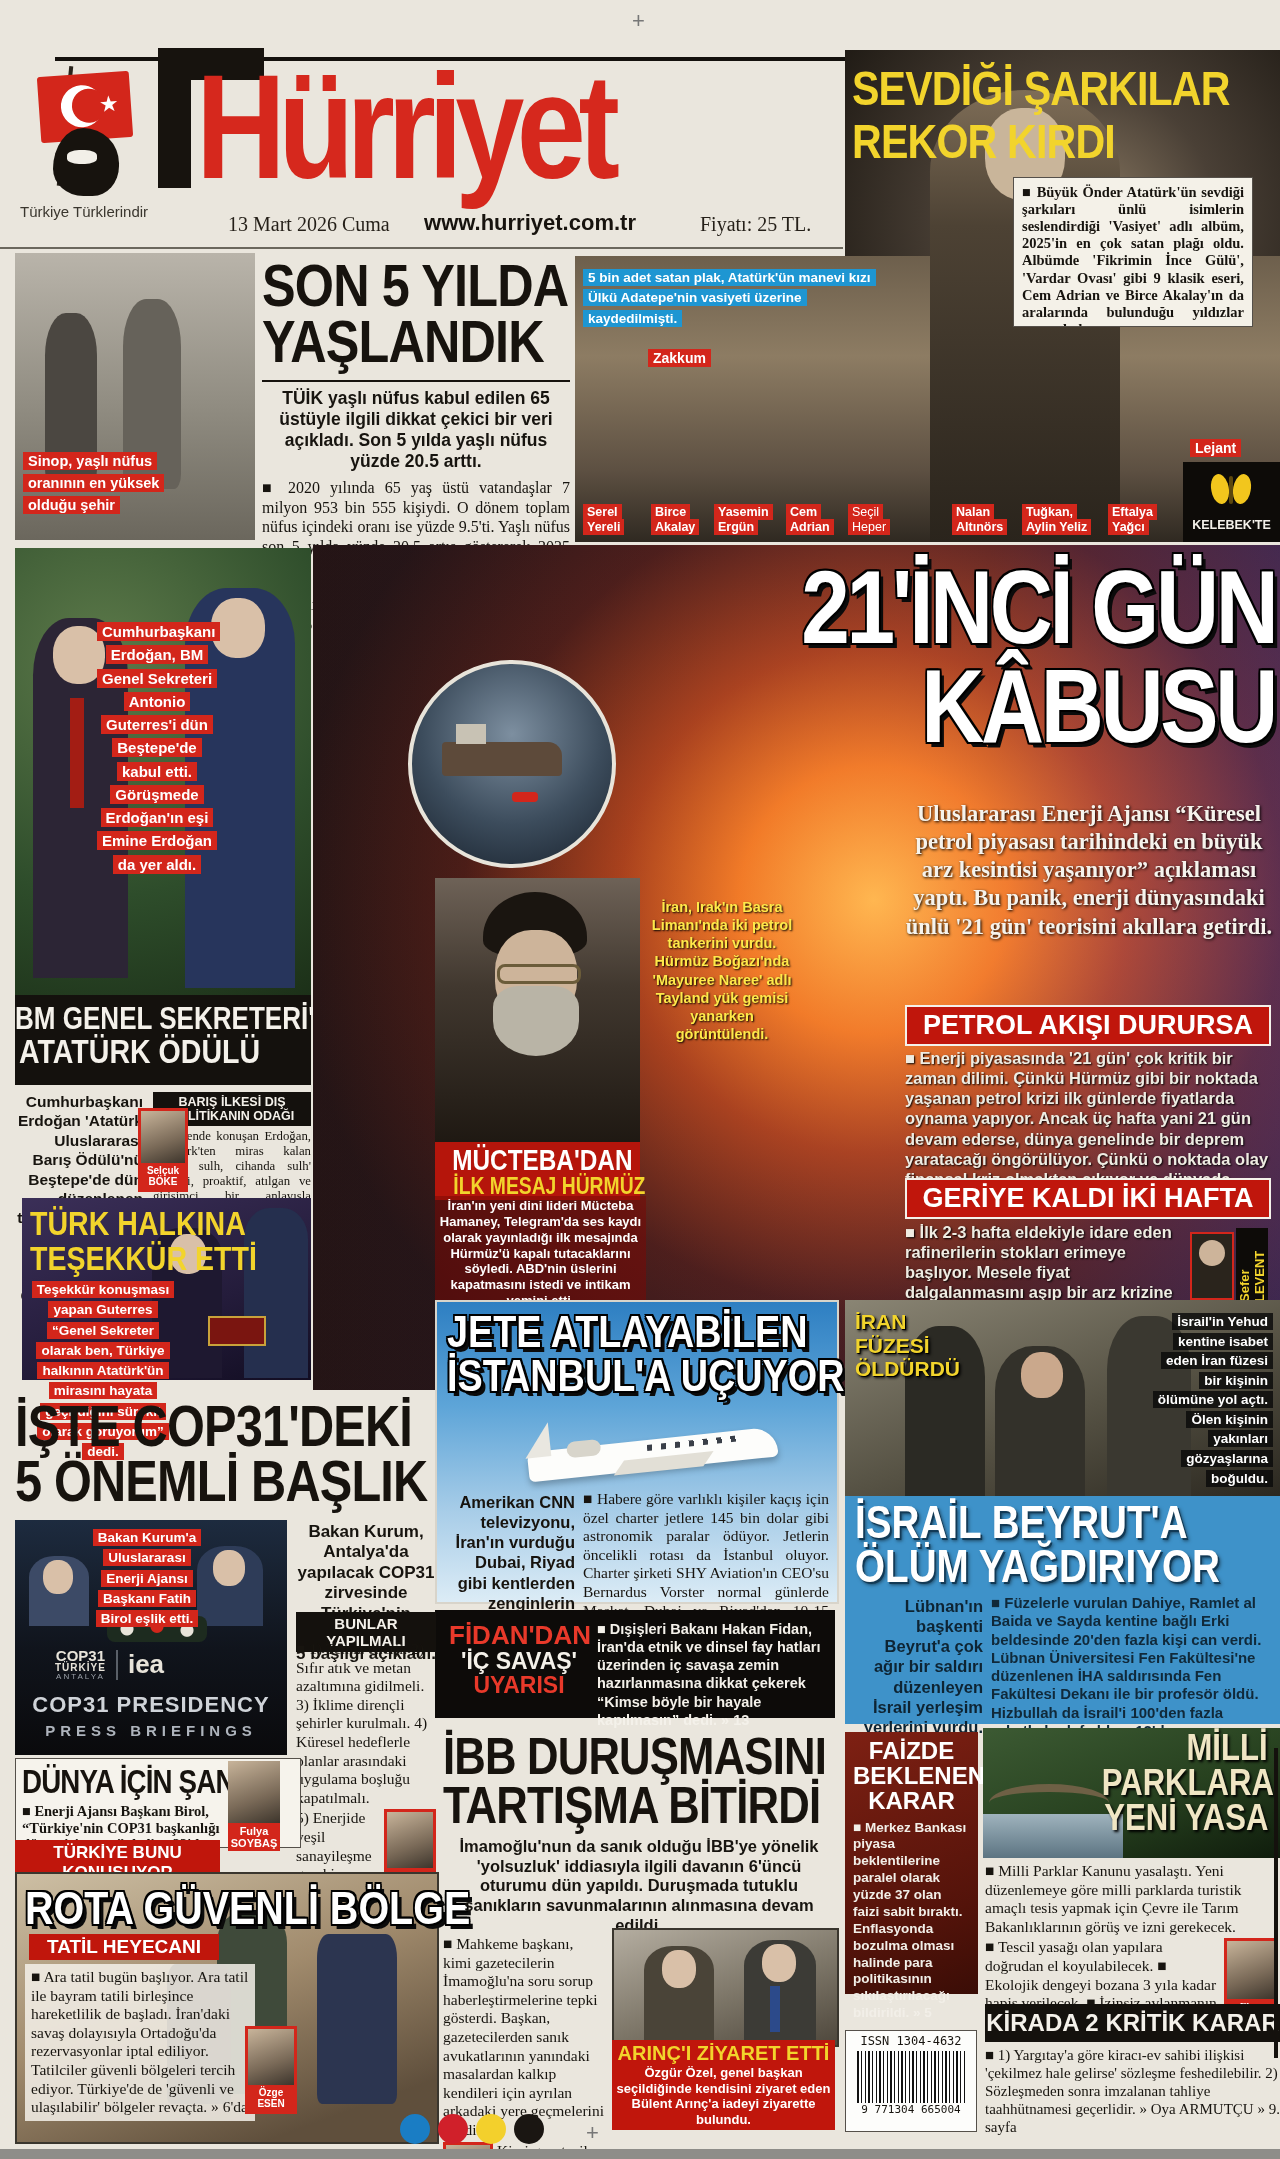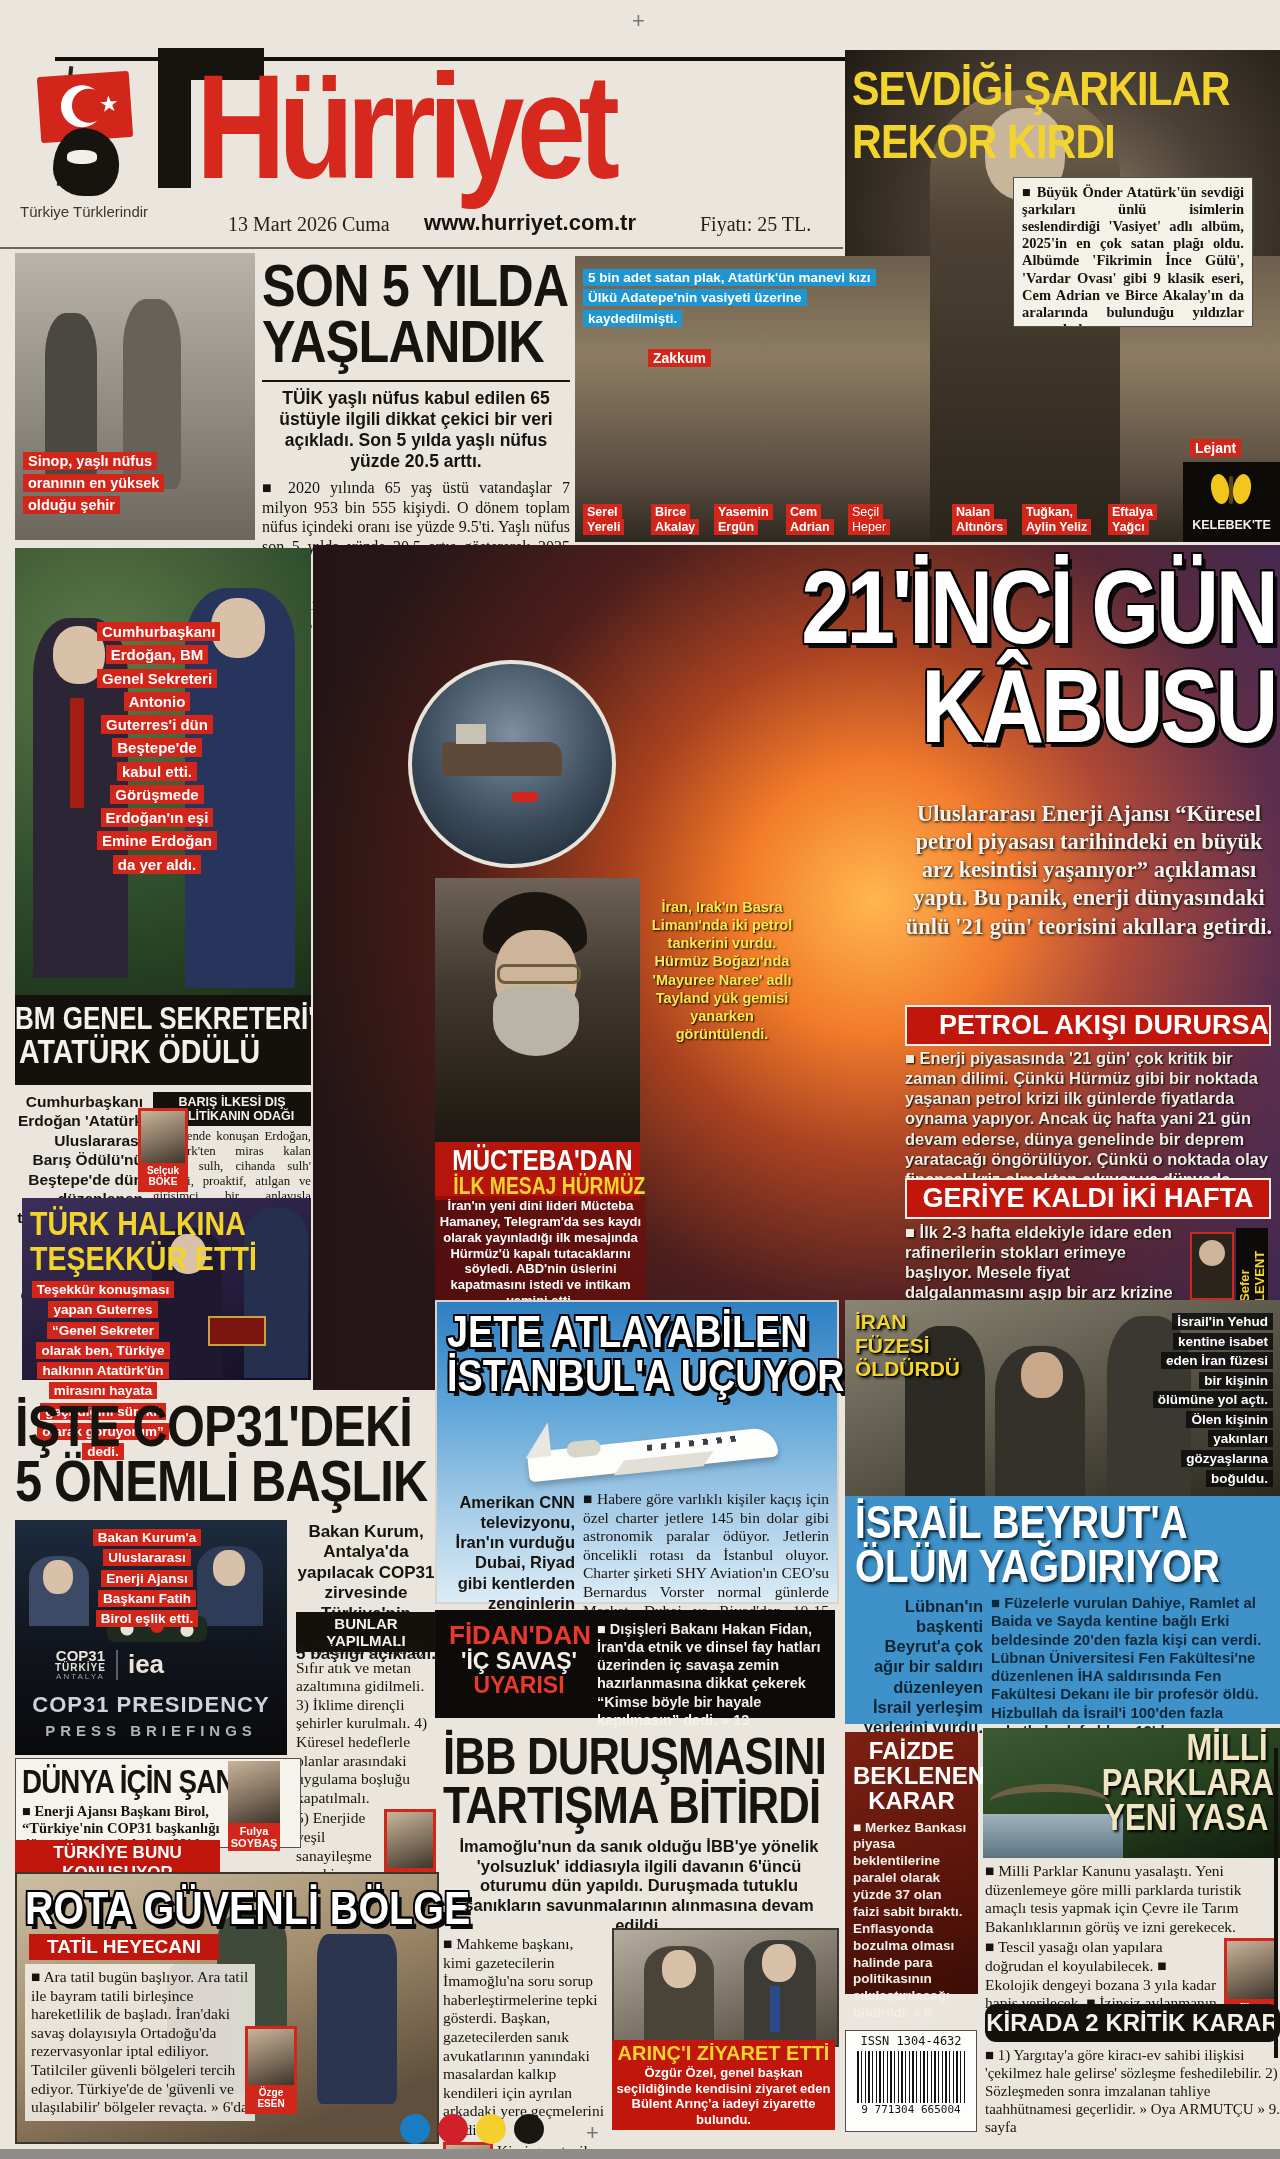--- a/index.html
+++ b/index.html
@@ -189,21 +189,21 @@
     <div class="abs" style="left:62px;top:86px;width:78px;height:14px;border:3px solid #6b5c3a;border-radius:8px;background:transparent;"></div>
   </div>
   <div class="abs" style="left:435px;top:1142px;width:205px;background:#b5150b;padding:4px 0 2px;text-align:center;line-height:1;">
     <div><span class="sx" style="font-size:29px;font-weight:900;color:#fff;transform-origin:50% 50%;">MÜCTEBA'DAN</span></div>
     <div><span class="sx" style="font-size:23px;font-weight:900;color:#f2d42c;transform-origin:50% 50%;">İLK MESAJ HÜRMÜZ</span></div>
   </div>
   <div class="abs" style="left:435px;top:1196px;width:205px;height:106px;background:rgba(120,10,6,.55);color:#fff;font-size:13px;font-weight:bold;line-height:1.22;text-align:center;padding:2px 3px;overflow:hidden;">İran'ın yeni dini lideri Mücteba Hamaney, Telegram'da ses kaydı olarak yayınladığı ilk mesajında Hürmüz'ü kapalı tutacaklarını söyledi. ABD'nin üslerini kapatmasını istedi ve intikam yemini etti.</div>
 
   <div class="abs serif" style="left:905px;top:800px;width:368px;font-size:22.5px;font-weight:bold;color:#f6f3ec;line-height:1.25;text-align:center;text-shadow:1px 1px 3px #000;">Uluslararası Enerji Ajansı “Küresel petrol piyasası tarihindeki en büyük arz kesintisi yaşanıyor” açıklaması yaptı. Bu panik, enerji dünyasındaki ünlü '21 gün' teorisini akıllara getirdi.</div>
 
-  <div class="abs redbar" style="left:905px;top:1005px;width:362px;font-size:27px;padding:3px 0;border:2px solid #f4f1ea;text-align:right;">PETROL AKIŞI DURURSA</div>
+  <div class="abs redbar" style="left:905px;top:1005px;width:362px;font-size:27px;padding:3px 0;border:2px solid #f4f1ea;">PETROL AKIŞI DURURSA</div>
   <div class="abs" style="left:905px;top:1048px;width:366px;font-size:16.5px;font-weight:bold;color:#efece2;line-height:1.22;text-shadow:1px 1px 2px #000;">■ Enerji piyasasında '21 gün' çok kritik bir zaman dilimi. Çünkü Hürmüz gibi bir noktada yaşanan petrol krizi ilk günlerde fiyatlarda oynama yapıyor. Ancak üç hafta yani 21 gün devam ederse, dünya genelinde bir deprem yaratacağı öngörülüyor. Çünkü o noktada olay finansal kriz olmaktan çıkıyor ve dünyada fiziki petrol akışı etkileniyor.</div>
 
   <div class="abs redbar" style="left:905px;top:1178px;width:362px;font-size:27px;padding:3px 0;border:2px solid #f4f1ea;">GERİYE KALDI İKİ HAFTA</div>
   <div class="abs" style="left:905px;top:1222px;width:280px;font-size:16.5px;font-weight:bold;color:#efece2;line-height:1.22;text-shadow:1px 1px 2px #000;">■ İlk 2-3 hafta eldekiyle idare eden rafinerilerin stokları erimeye başlıyor. Mesele fiyat dalgalanmasını aşıp bir arz krizine dönüşüyor. Hürmüz krizinin başlangıcını 1 Mart sayarsak, dünya için 22 Mart kritik tarih. O güne kadar çözüm olmazsa petrol, ulaşım, gübre, gıda fiyatları uçabilir. Enflasyon her yeri sarabilir. » 5. sayfada</div>
 
   <div class="abs" style="left:1190px;top:1232px;width:40px;height:64px;border:2px solid #d3261b;background:#2a241c;">
     <div style="width:26px;height:26px;margin:6px auto 0;background:#cdb49a;border-radius:50%;"></div>
   </div>
   <div class="abs vtext" style="left:1236px;top:1228px;height:72px;font-size:13px;font-weight:900;color:#f2d42c;background:#0d0b08;padding:2px 1px;">Sefer LEVENT</div>
 
@@ -368,21 +368,21 @@
     <div>■ Milli Parklar Kanunu yasalaştı. Yeni düzenlemeye göre milli parklarda turistik amaçlı tesis yapmak için Çevre ile Tarım Bakanlıklarının görüş ve izni gerekecek.</div>
     <div style="display:flex;gap:5px;margin-top:2px;">
       <div style="flex:1;">■ Tescil yasağı olan yapılara doğrudan el koyulabilecek. ■ Ekolojik dengeyi bozana 3 yıla kadar hapis verilecek. ■ İzinsiz avlanmanın cezası 10 bin lira oldu. » 15. sayfada</div>
       <div class="mug" style="width:48px;flex:0 0 auto;background:#e06a10;border-color:#d3261b;">
         <div class="ph" style="height:58px;"></div>
         <div class="nm">Ebru KARATOSUN</div>
       </div>
     </div>
   </div>
 
-  <div class="abs blackbar" style="left:985px;top:2004px;width:295px;font-size:24px;padding:5px 0;border-radius:11px;">KİRADA 2 KRİTİK KARAR</div>
+  <div class="abs blackbar" style="left:985px;top:2004px;width:295px;font-size:24px;padding:5px 0;">KİRADA 2 KRİTİK KARAR</div>
   <div class="abs serif" style="left:985px;top:2046px;width:295px;font-size:15px;line-height:1.2;">■ 1) Yargıtay'a göre kiracı-ev sahibi ilişkisi 'çekilmez hale gelirse' sözleşme feshedilebilir. 2) Sözleşmeden sonra imzalanan tahliye taahhütnamesi geçerlidir. » Oya ARMUTÇU » 9. sayfa</div>
 
   <div class="abs" style="left:845px;top:2030px;width:130px;height:100px;background:#fdfdfb;border:1px solid #55504a;text-align:center;">
     <div style="font-size:12px;font-family:'DejaVu Sans Mono',monospace;padding-top:3px;">ISSN 1304-4632</div>
     <div class="barcode" style="width:108px;height:52px;margin:3px auto 0;"></div>
     <div style="font-size:11px;font-family:'DejaVu Sans Mono',monospace;">9 771304 665004</div>
   </div>
 
   <div class="abs" style="left:1274px;top:1748px;width:4px;height:310px;background:#14110d;"></div>
   <div class="abs" style="left:0;top:2149px;width:1280px;height:10px;background:#8e8d89;"></div>

